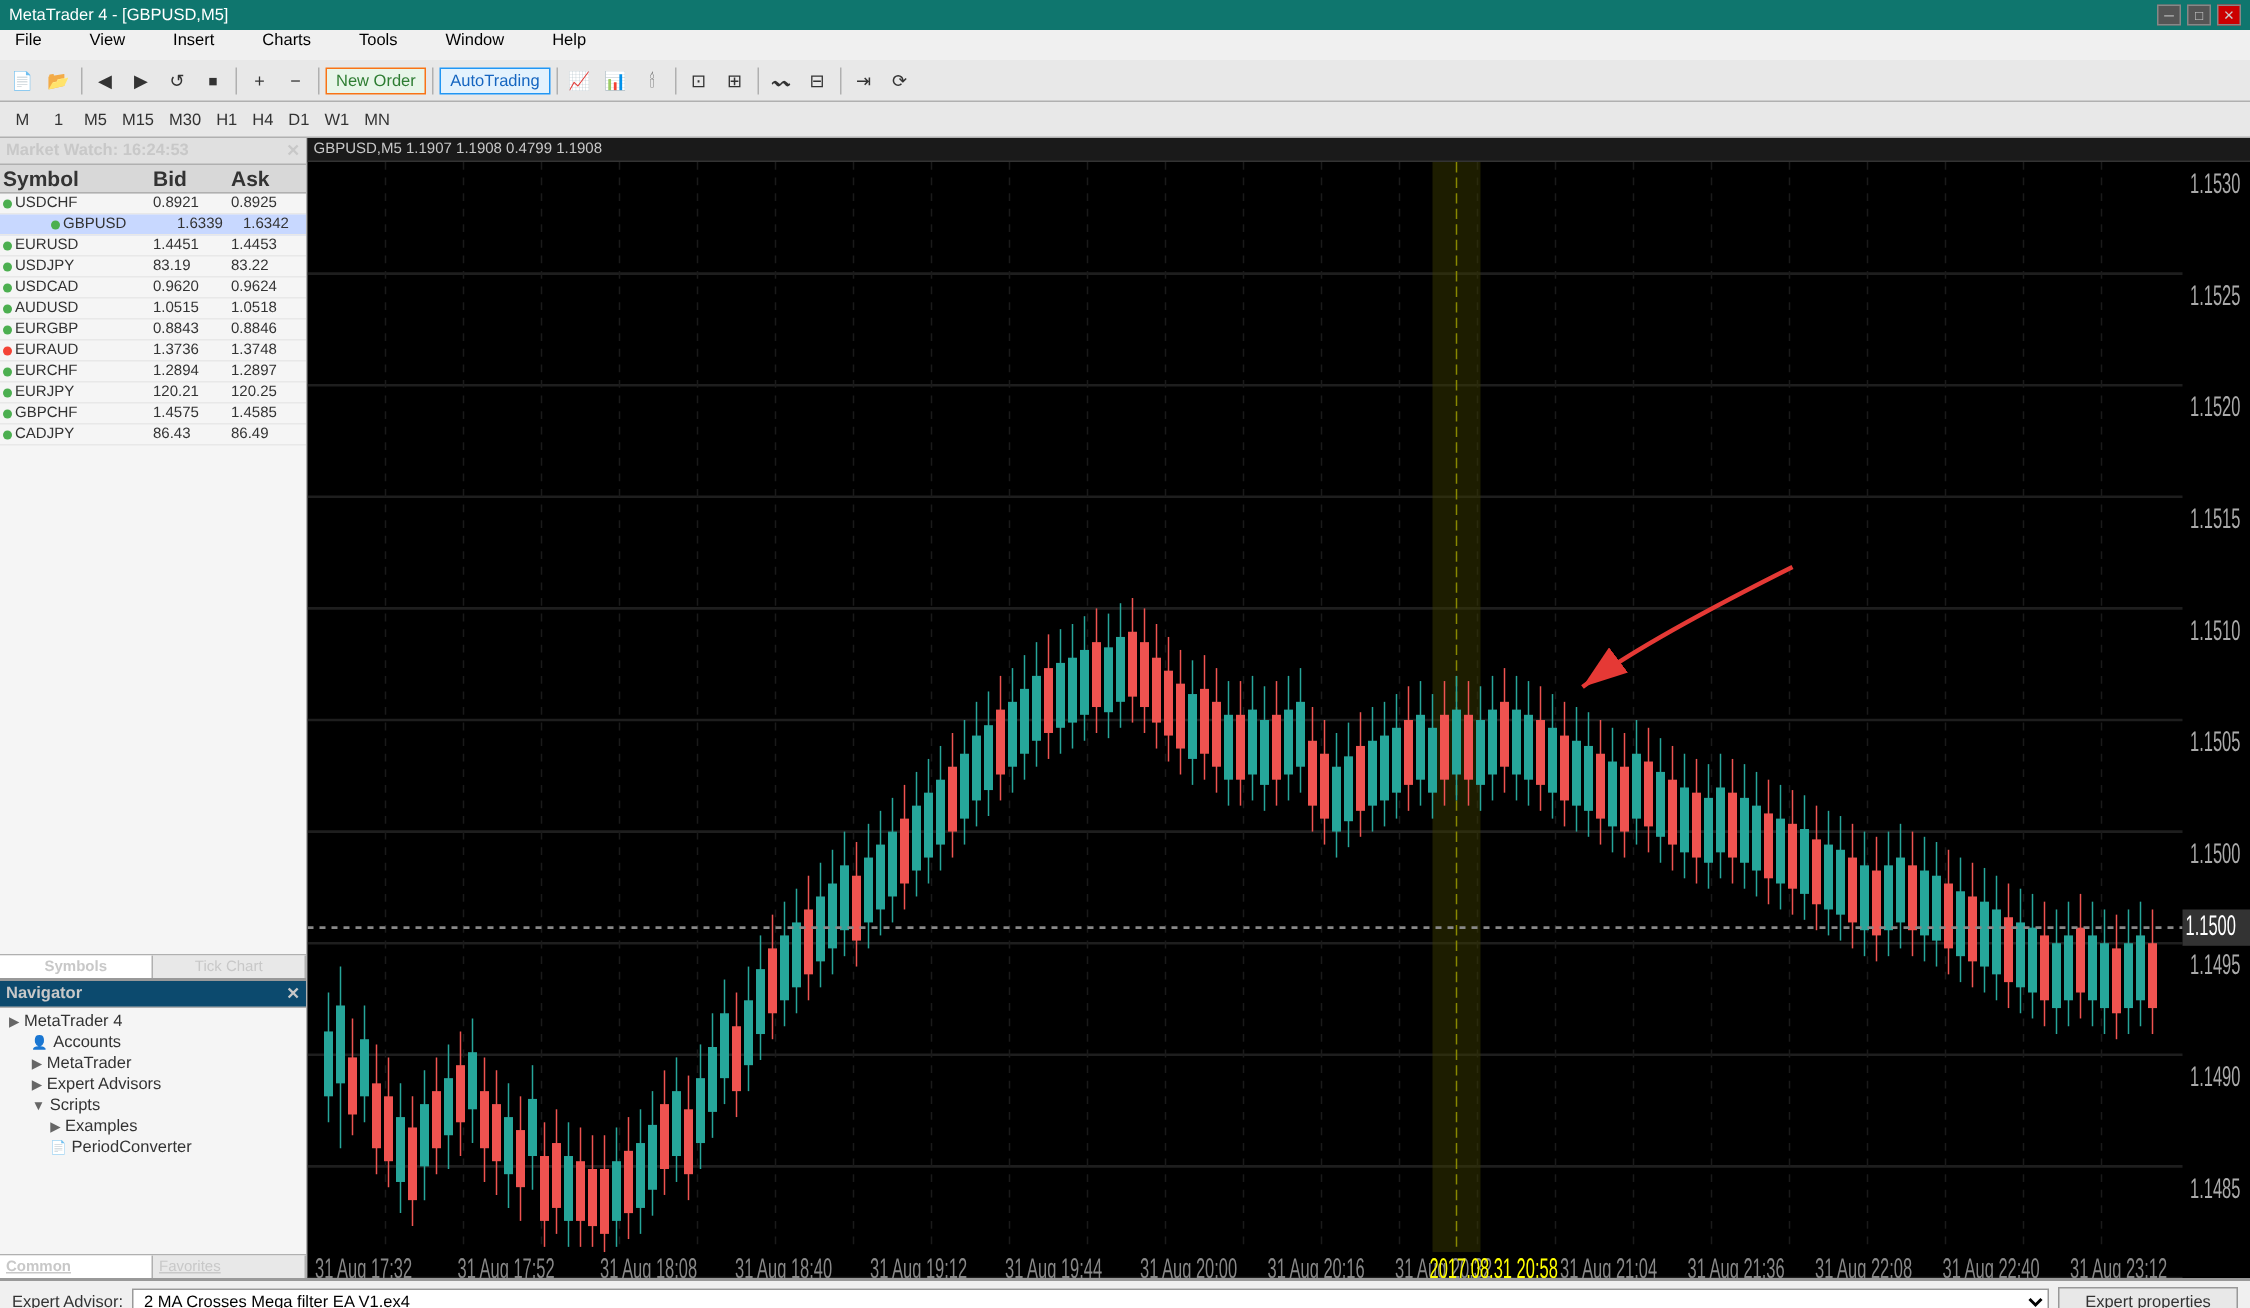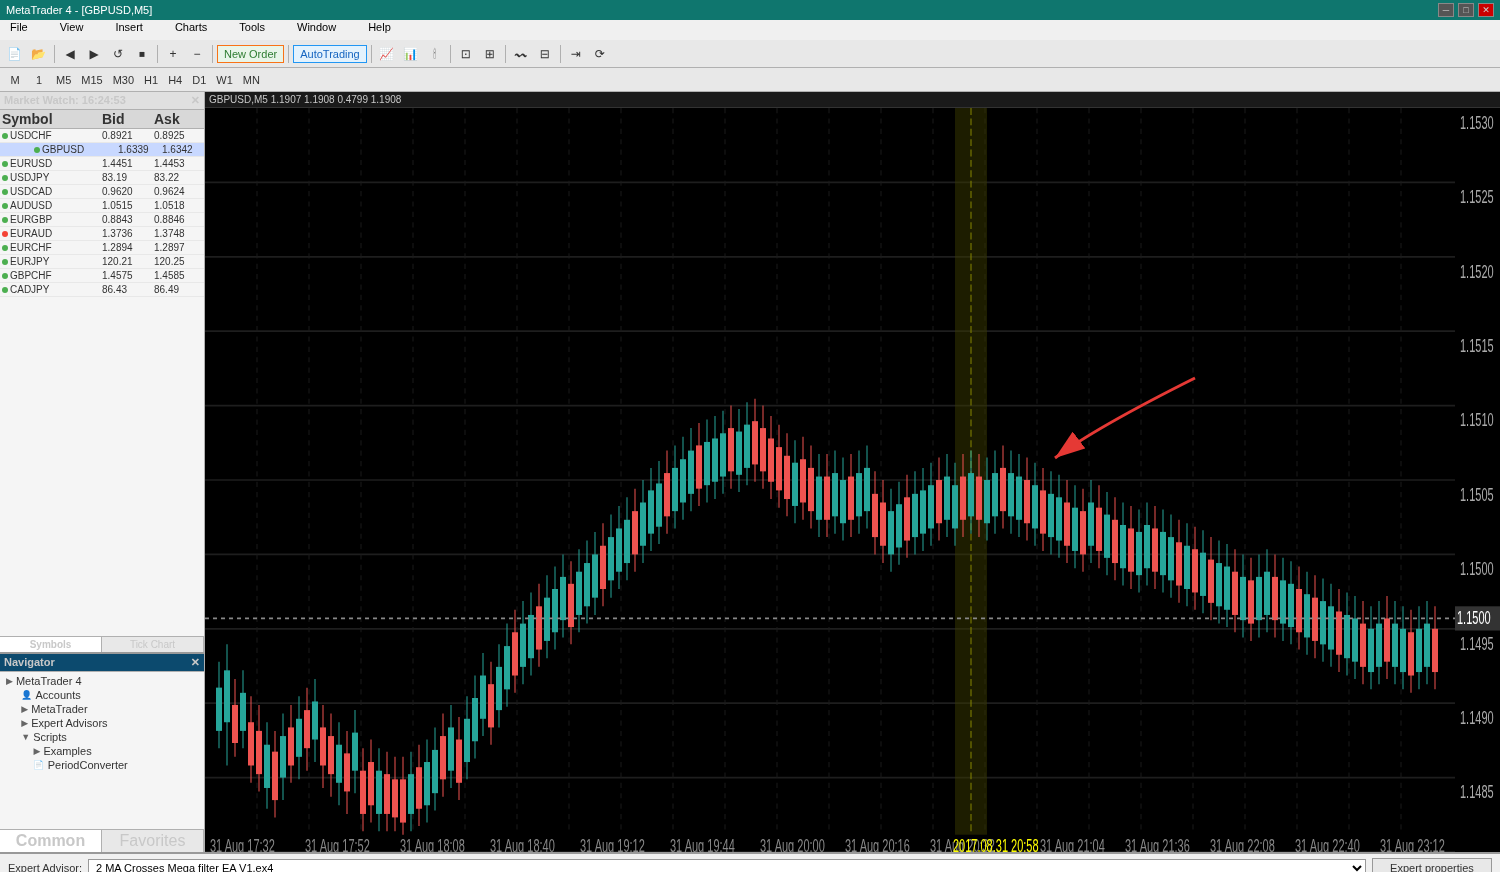--- a/index.html
+++ b/index.html
@@ -52,21 +52,21 @@
     .mw-tab.active { background: #fff; font-weight: bold; }
 
     
     #navigator { height: 200px; border-top: 2px solid #999; display: flex; flex-direction: column; background: #f5f5f5; }
     #nav-header { background: #0c4a6e; padding: 2px 4px; font-weight: bold; font-size: 11px; border-bottom: 1px solid #b0b0b0; display: flex; justify-content: space-between; }
     #nav-tree { overflow-y: auto; flex: 1; padding: 2px; }
     .tree-item { padding: 1px 4px; cursor: pointer; display: flex; align-items: center; gap: 3px; }
     .tree-label { font-size: 11px; color: #333; }
     .tree-expand { font-size: 9px; color: #666; cursor: pointer; }
     #nav-bottom-tabs { display: flex; border-top: 1px solid #b0b0b0; }
-    .nav-tab { flex: 1; text-align: center; padding: 2px 4px; background: #e8e8e8; border-right: 1px solid #b0b0b0; cursor: pointer; font-size: 16px; }
+    .nav-tab { flex: 1; text-align: left; padding: 2px 4px; background: #e8e8e8; border-right: 1px solid #b0b0b0; cursor: pointer; font-size: 10px; text-decoration: underline; }
     .nav-tab.active { background: #fff; font-weight: bold; }
 
     
     #chart-area { flex: 1; background: #000; display: flex; flex-direction: column; overflow: hidden; position: relative; }
     #chart-header { background: #1a1a1a; color: #c8c8c8; padding: 2px 4px; font-size: 10px; border-bottom: 1px solid #333; }
     #chart-tabs { display: flex; background: #2a2a2a; border-bottom: 1px solid #555; }
     .chart-tab { padding: 2px 10px; background: #333; border-right: 1px solid #555; cursor: pointer; font-size: 10px; color: #aaa; }
     .chart-tab.active { background: #1a1a1a; color: #fff; border-bottom: 2px solid #4caf50; }
 
     

